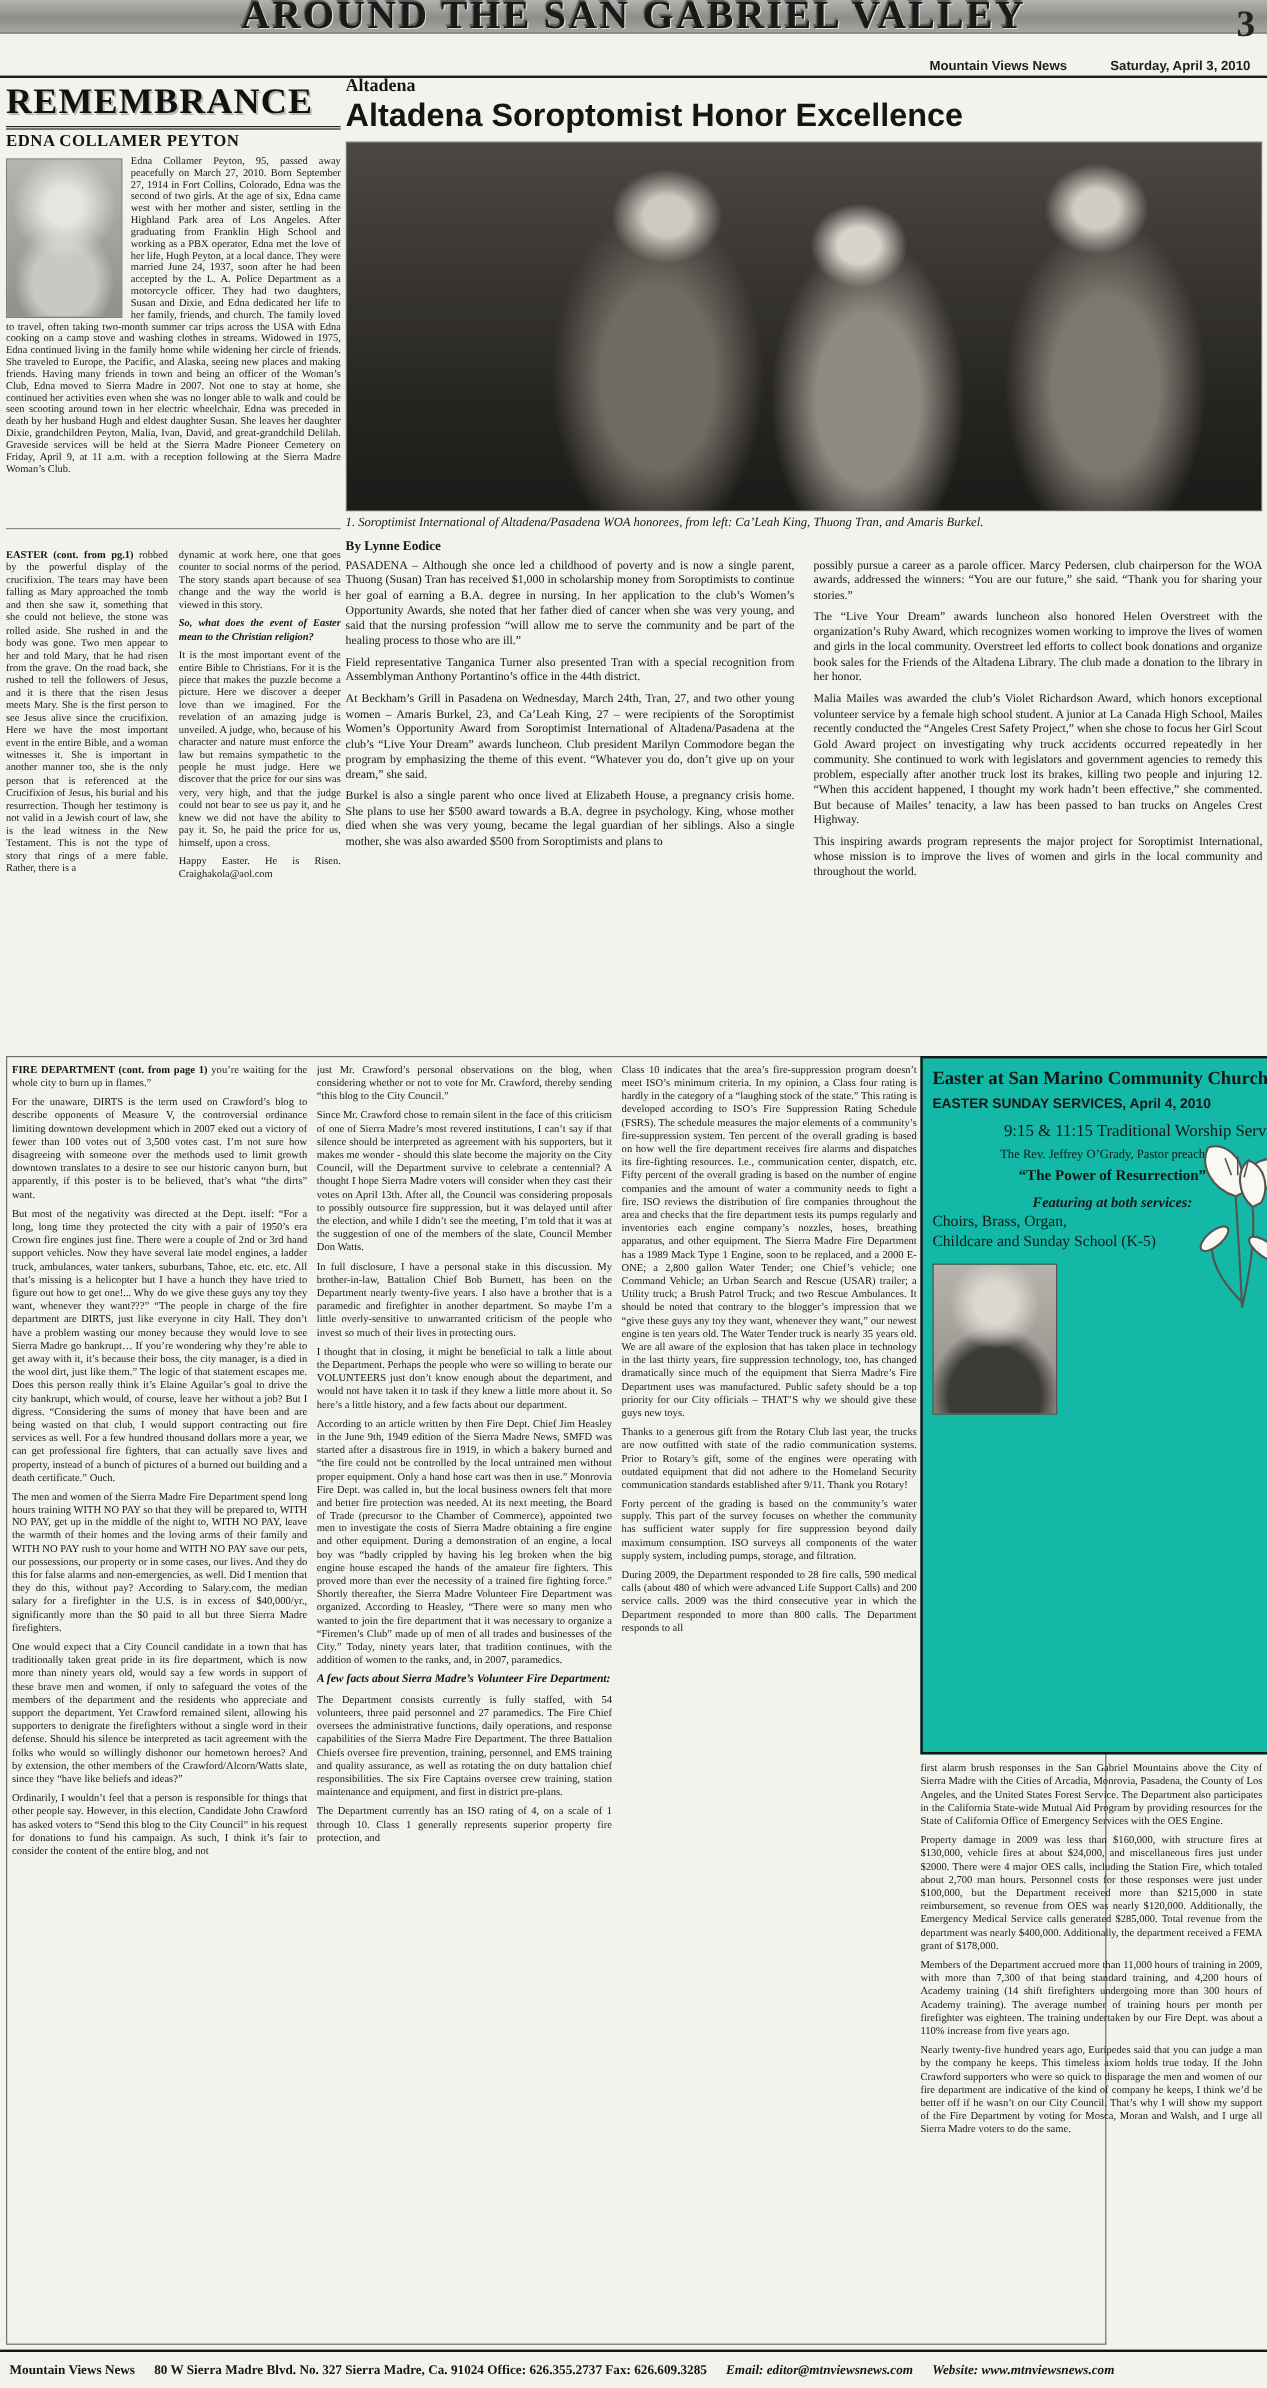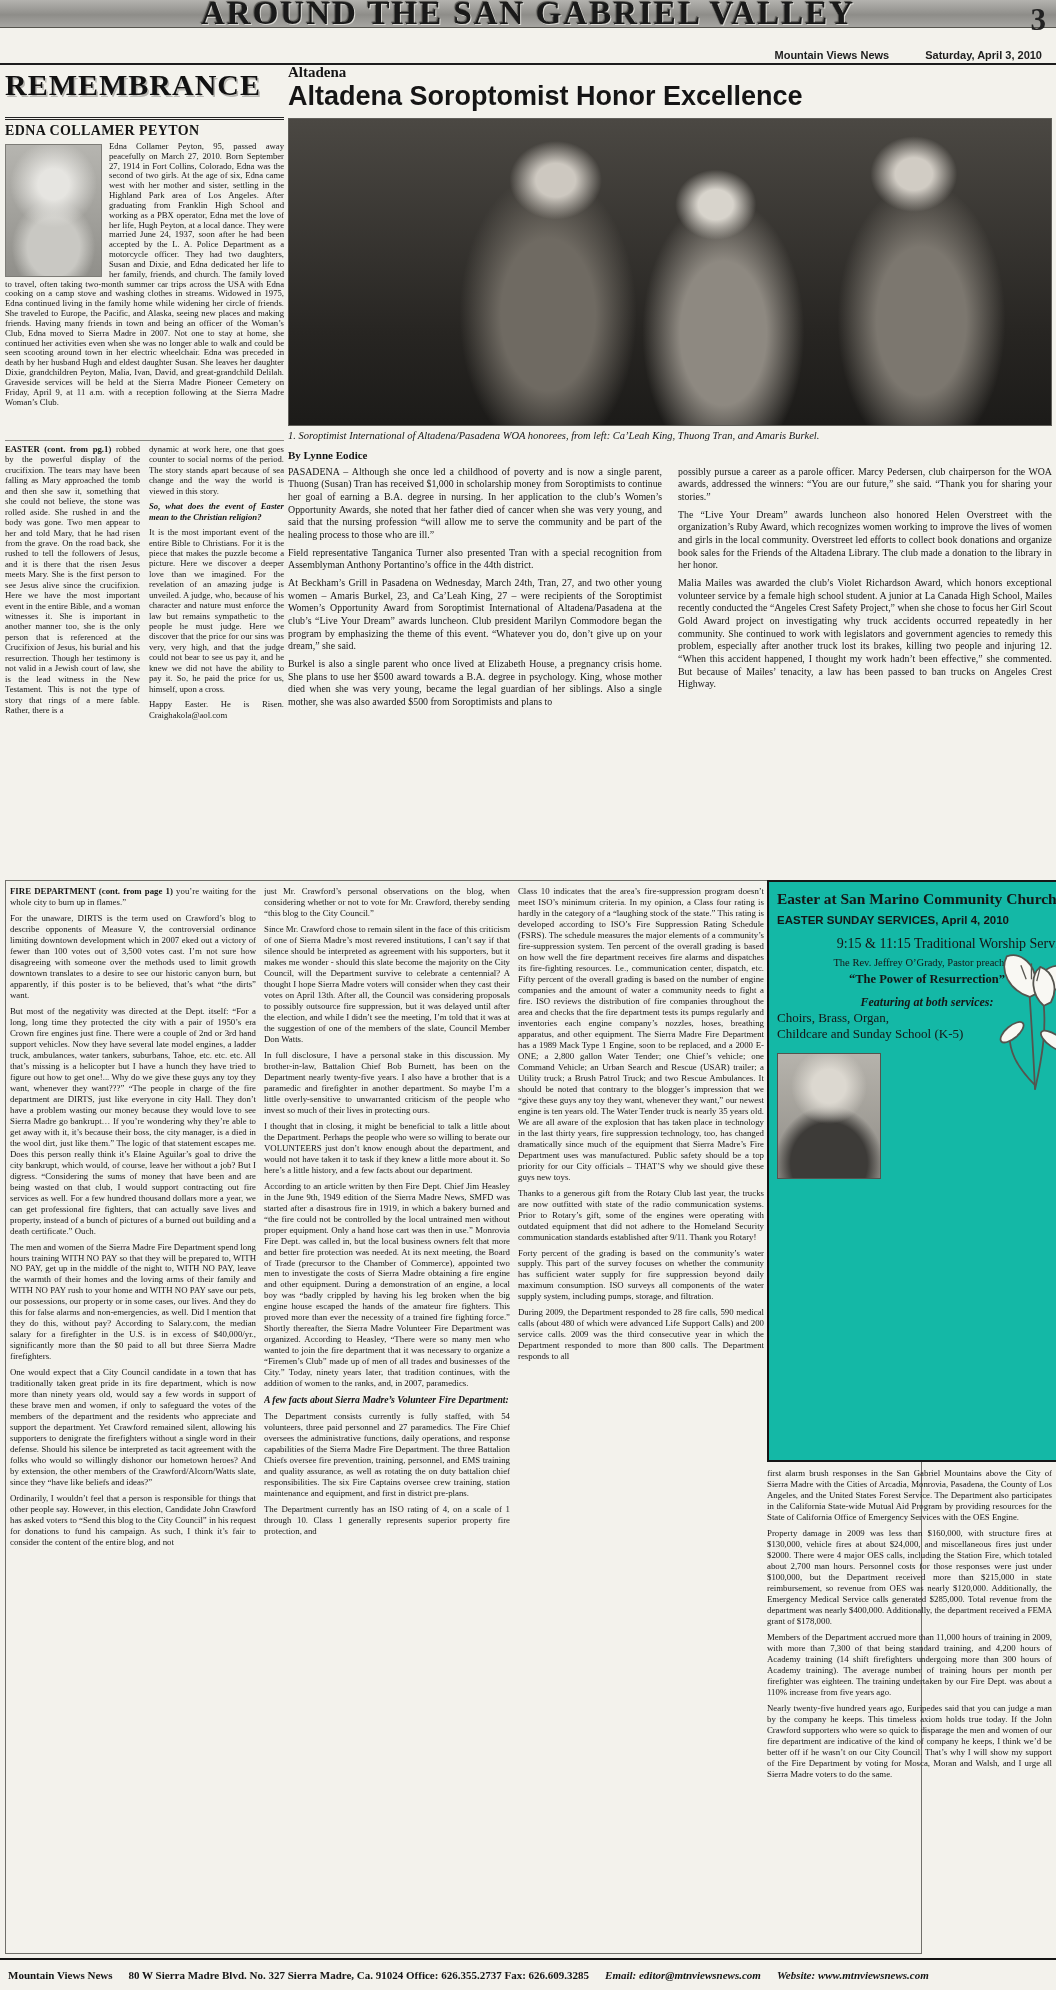--- a/index.html
+++ b/index.html
@@ -14,33 +14,33 @@
   .banner-title { font-weight:bold; font-size:33px; letter-spacing:2px; color:#191919;
                   text-shadow:1px 1px 0 #d9d8d3, -1px -1px 1px #52514d; white-space:nowrap; }
   .page-num { position:absolute; right:10px; top:2px; font-size:31px; font-weight:bold; color:#222; }
   .mast { position:absolute; left:0; top:46px; width:100%; height:19px; border-bottom:2px solid #1d1d1d;
           display:flex; align-items:center; justify-content:flex-end; gap:36px; padding-right:14px;
           font-family:"Liberation Sans", sans-serif; font-size:11px; font-weight:bold; color:#1d1d1d; }
 
   
   .remembrance { position:absolute; left:5px; top:68px; width:279px; height:368px; overflow:hidden; }
   .rem-head { font-size:30px; font-weight:bold; letter-spacing:1px; color:#111;
-              text-shadow:1.5px 1.5px 0 #b9b8b3; border-bottom:3px double #222; padding-bottom:15px; }
+              text-shadow:1.5px 1.5px 0 #b9b8b3; border-bottom:3px double #222; padding-bottom:3px; }
   .rem-sub { font-size:14px; font-weight:bold; letter-spacing:.4px; margin:3px 0 3px; }
   .rem-textwrap { font-size:8.7px; line-height:1.13; text-align:justify; }
   .rem-photo { float:left; width:97px; height:133px; margin:2px 7px 2px 0; border:1px solid #7d7c77;
                background:
                  radial-gradient(circle at 50% 30%, #e6e5e1 0 15%, rgba(0,0,0,0) 42%),
                  radial-gradient(ellipse 58px 66px at 50% 78%, #c9c8c3 0 45%, rgba(0,0,0,0) 72%),
                  linear-gradient(180deg,#b6b5b0,#908f8a); }
 
   
   .easter { position:absolute; left:5px; top:440px; width:279px; height:432px; overflow:hidden;
             column-count:2; column-gap:9px; font-size:8.7px; line-height:1.2; text-align:justify;
-            border-top:1px solid #8b8a85; padding-top:3px; }
+            border-top:1px solid #8b8a85; padding-top:16px; }
   .para { margin-bottom:5px; }
   .leadin { font-weight:bold; }
   .q-subhead { font-weight:bold; font-style:italic; }
 
   
   .soro { position:absolute; left:288px; top:64px; width:764px; height:810px; overflow:hidden; }
   .kicker { font-size:15px; font-weight:bold; }
   .soro-head { font-family:"Liberation Sans", sans-serif; font-size:27px; font-weight:bold; margin:0 0 6px; }
   .soro-photo { width:764px; height:308px; border:1px solid #5f5e59;
                 background:
@@ -135,20 +135,21 @@
       <div class="soro-col">
           <p class="para">PASADENA – Although she once led a childhood of poverty and is now a single parent, Thuong (Susan) Tran has received $1,000 in scholarship money from Soroptimists to continue her goal of earning a B.A. degree in nursing. In her application to the club’s Women’s Opportunity Awards, she noted that her father died of cancer when she was very young, and said that the nursing profession “will allow me to serve the community and be part of the healing process to those who are ill.”</p>
           <p class="para">Field representative Tanganica Turner also presented Tran with a special recognition from Assemblyman Anthony Portantino’s office in the 44th district.</p>
           <p class="para">At Beckham’s Grill in Pasadena on Wednesday, March 24th, Tran, 27, and two other young women – Amaris Burkel, 23, and Ca’Leah King, 27 – were recipients of the Soroptimist Women’s Opportunity Award from Soroptimist International of Altadena/Pasadena at the club’s “Live Your Dream” awards luncheon. Club president Marilyn Commodore began the program by emphasizing the theme of this event. “Whatever you do, don’t give up on your dream,” she said.</p>
           <p class="para">Burkel is also a single parent who once lived at Elizabeth House, a pregnancy crisis home. She plans to use her $500 award towards a B.A. degree in psychology. King, whose mother died when she was very young, became the legal guardian of her siblings. Also a single mother, she was also awarded $500 from Soroptimists and plans to</p>
         </div>
       <div class="soro-col">
           <p class="para">possibly pursue a career as a parole officer. Marcy Pedersen, club chairperson for the WOA awards, addressed the winners: “You are our future,” she said. “Thank you for sharing your stories.”</p>
           <p class="para">The “Live Your Dream” awards luncheon also honored Helen Overstreet with the organization’s Ruby Award, which recognizes women working to improve the lives of women and girls in the local community. Overstreet led efforts to collect book donations and organize book sales for the Friends of the Altadena Library. The club made a donation to the library in her honor.</p>
           <p class="para">Malia Mailes was awarded the club’s Violet Richardson Award, which honors exceptional volunteer service by a female high school student. A junior at La Canada High School, Mailes recently conducted the “Angeles Crest Safety Project,” when she chose to focus her Girl Scout Gold Award project on investigating why truck accidents occurred repeatedly in her community. She continued to work with legislators and government agencies to remedy this problem, especially after another truck lost its brakes, killing two people and injuring 12. “When this accident happened, I thought my work hadn’t been effective,” she commented. But because of Mailes’ tenacity, a law has been passed to ban trucks on Angeles Crest Highway.</p>
+          <p class="para">This inspiring awards program represents the major project for Soroptimist International, whose mission is to improve the lives of women and girls in the local community and throughout the world.</p>
         </div>
     </div>
   </section>
 
   <section class="fire">
     <div class="fcol">
       <p class="para"><b class="leadin">FIRE DEPARTMENT (cont. from page 1)</b> <span>you’re waiting for the whole city to burn up in flames.”</span></p>
       <div>
           <p class="para">For the unaware, DIRTS is the term used on Crawford’s blog to describe opponents of Measure V, the controversial ordinance limiting downtown development which in 2007 eked out a victory of fewer than 100 votes out of 3,500 votes cast. I’m not sure how disagreeing with someone over the methods used to limit growth downtown translates to a desire to see our historic canyon burn, but apparently, if this poster is to be believed, that’s what “the dirts” want.</p>
           <p class="para">But most of the negativity was directed at the Dept. itself: “For a long, long time they protected the city with a pair of 1950’s era Crown fire engines just fine. There were a couple of 2nd or 3rd hand support vehicles. Now they have several late model engines, a ladder truck, ambulances, water tankers, suburbans, Tahoe, etc. etc. etc. All that’s missing is a helicopter but I have a hunch they have tried to figure out how to get one!... Why do we give these guys any toy they want, whenever they want???” “The people in charge of the fire department are DIRTS, just like everyone in city Hall. They don’t have a problem wasting our money because they would love to see Sierra Madre go bankrupt… If you’re wondering why they’re able to get away with it, it’s because their boss, the city manager, is a died in the wool dirt, just like them.” The logic of that statement escapes me. Does this person really think it’s Elaine Aguilar’s goal to drive the city bankrupt, which would, of course, leave her without a job? But I digress. “Considering the sums of money that have been and are being wasted on that club, I would support contracting out fire services as well. For a few hundred thousand dollars more a year, we can get professional fire fighters, that can actually save lives and property, instead of a bunch of pictures of a burned out building and a death certificate.” Ouch.</p>

